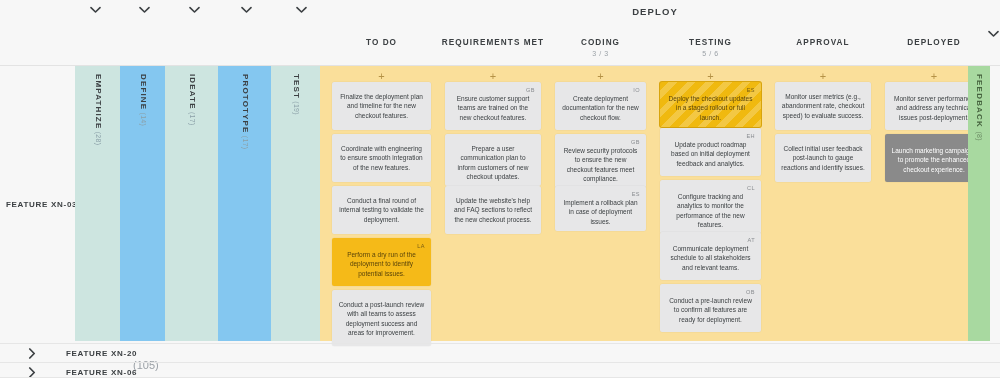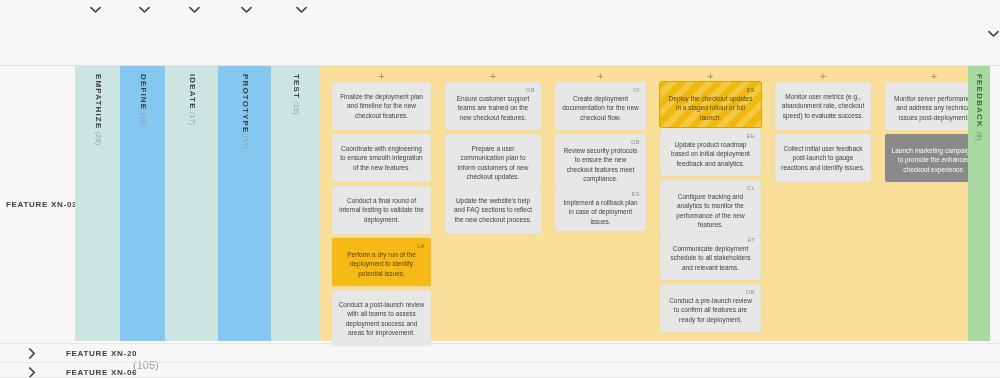--- a/index.html
+++ b/index.html
@@ -222,21 +222,30 @@
           <path d="M1 1.6 L5.5 6 L10 1.6" fill="none" stroke="currentColor" stroke-width="1.6" stroke-linecap="round" stroke-linejoin="round"></path>
         </svg>
       </div>
       <div class="chev" style="left: 988px; top: 30px;">
         <svg width="11" height="8" viewBox="0 0 11 8">
           <path d="M1 1.6 L5.5 6 L10 1.6" fill="none" stroke="currentColor" stroke-width="1.6" stroke-linecap="round" stroke-linejoin="round"></path>
         </svg>
       </div>
     </div>
 
-
+  <div class="group-header">DEPLOY</div>
+
+  <div class="col-headers">
+      <div class="col-head" style="left: 325px; width: 113px;"><span>TO DO</span></div>
+      <div class="col-head" style="left: 438px; width: 110px;"><span>REQUIREMENTS MET</span></div>
+      <div class="col-head" style="left: 548px; width: 105px;"><span>CODING</span><span class="wip">3 / 3</span></div>
+      <div class="col-head" style="left: 653px; width: 115px;"><span>TESTING</span><span class="wip">5 / 6</span></div>
+      <div class="col-head" style="left: 768px; width: 110px;"><span>APPROVAL</span></div>
+      <div class="col-head" style="left: 878px; width: 112px;"><span>DEPLOYED</span></div>
+    </div>
 
   <div class="hdr-divider"></div>
 
   <div class="lane">
     <div class="lane-title">FEATURE XN-03</div>
   <div class="vstrip" style="left: 75px; width: 45px; background: rgb(205, 229, 224);">
         <div class="vrot-wrap">
           <div class="vrot"><span>EMPATHIZE</span><span class="cnt"> (28)</span></div>
         </div>
       </div>

